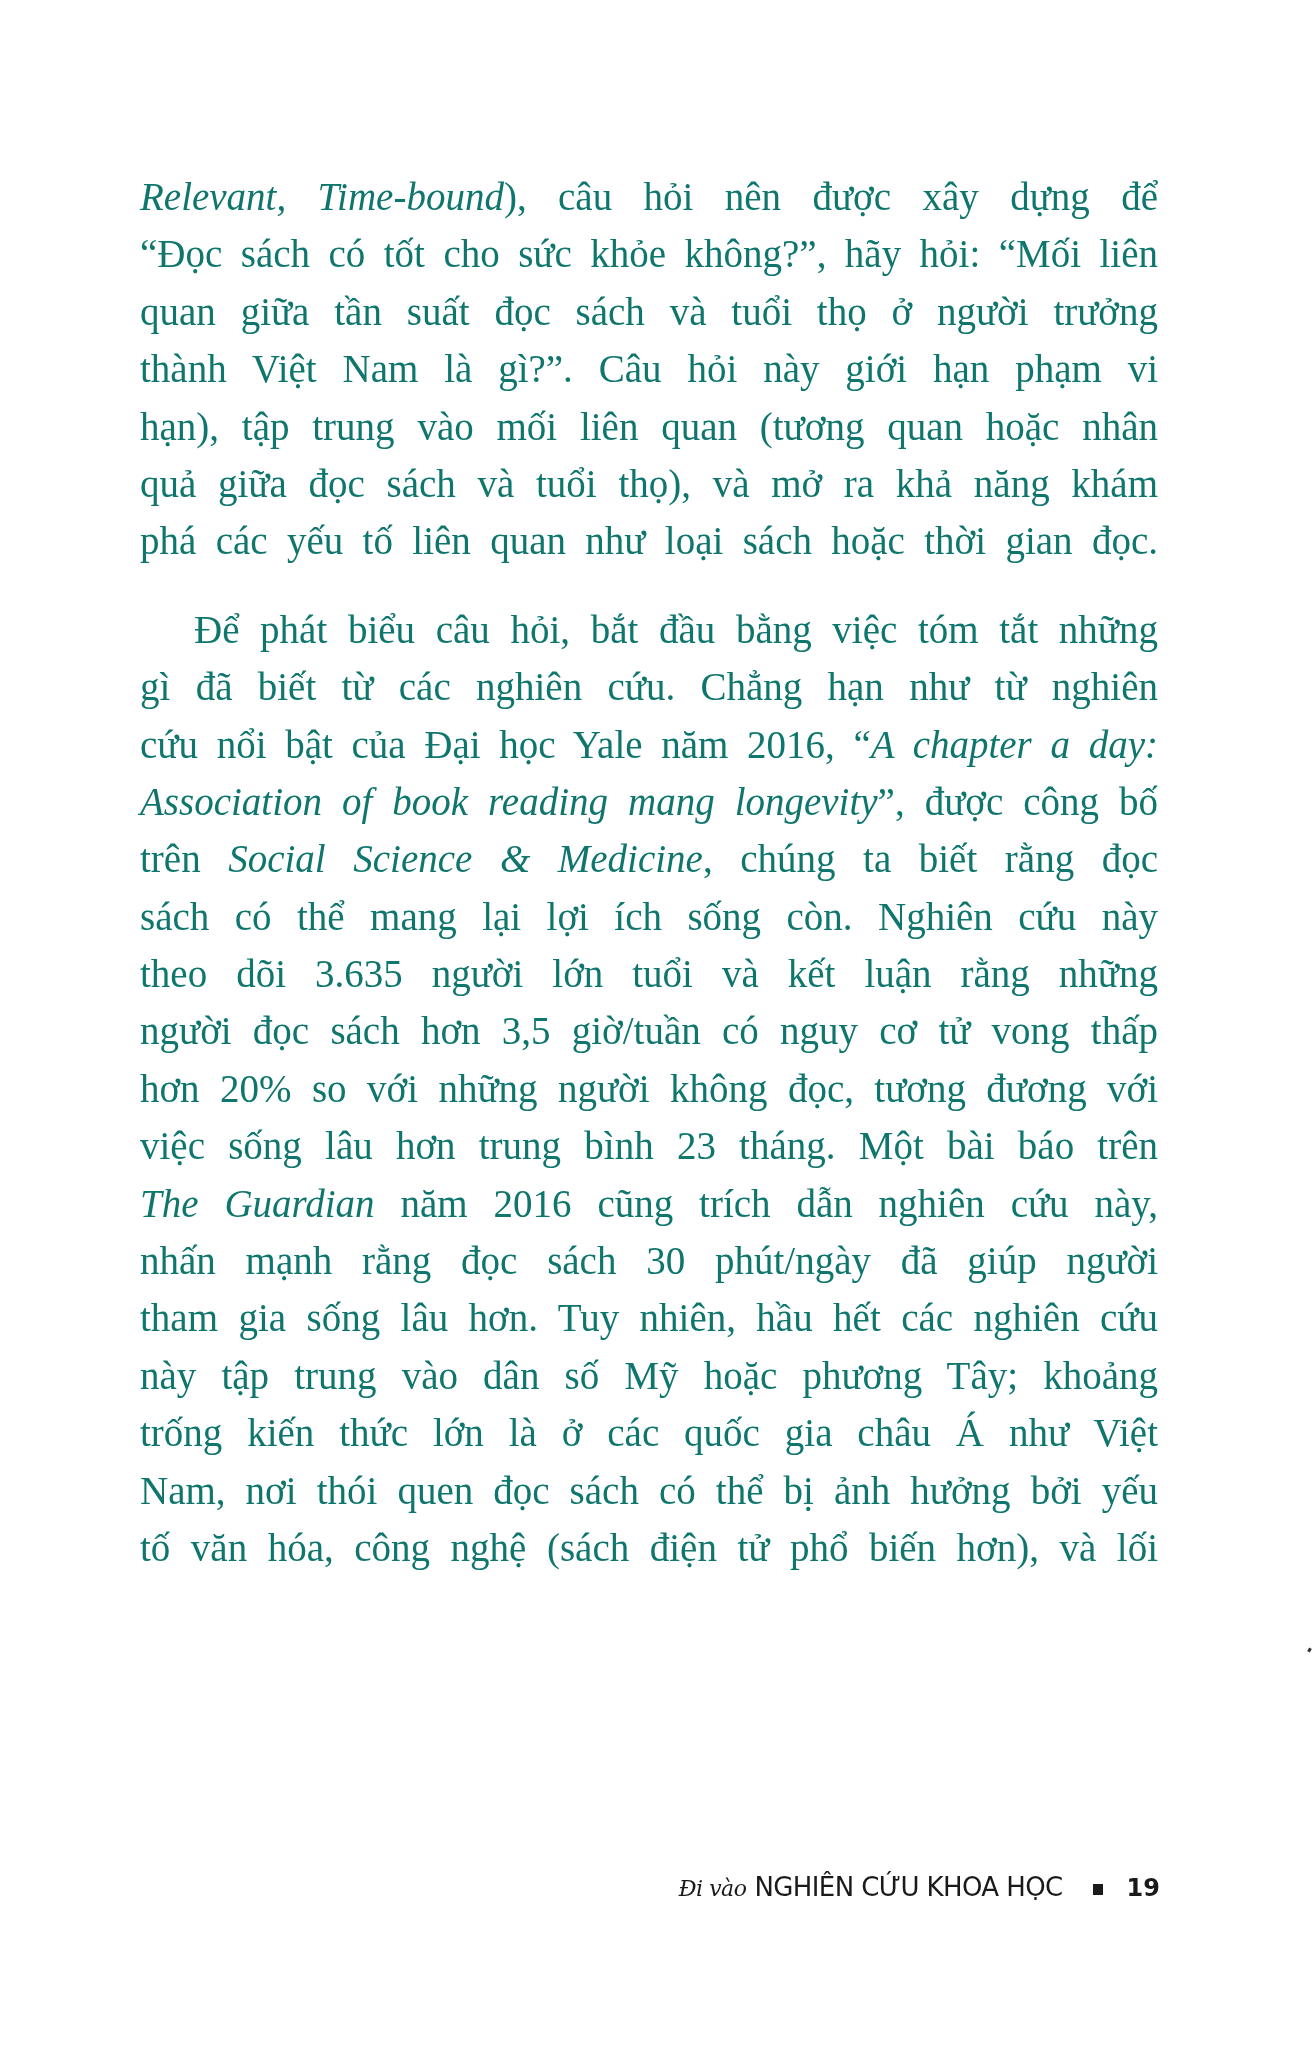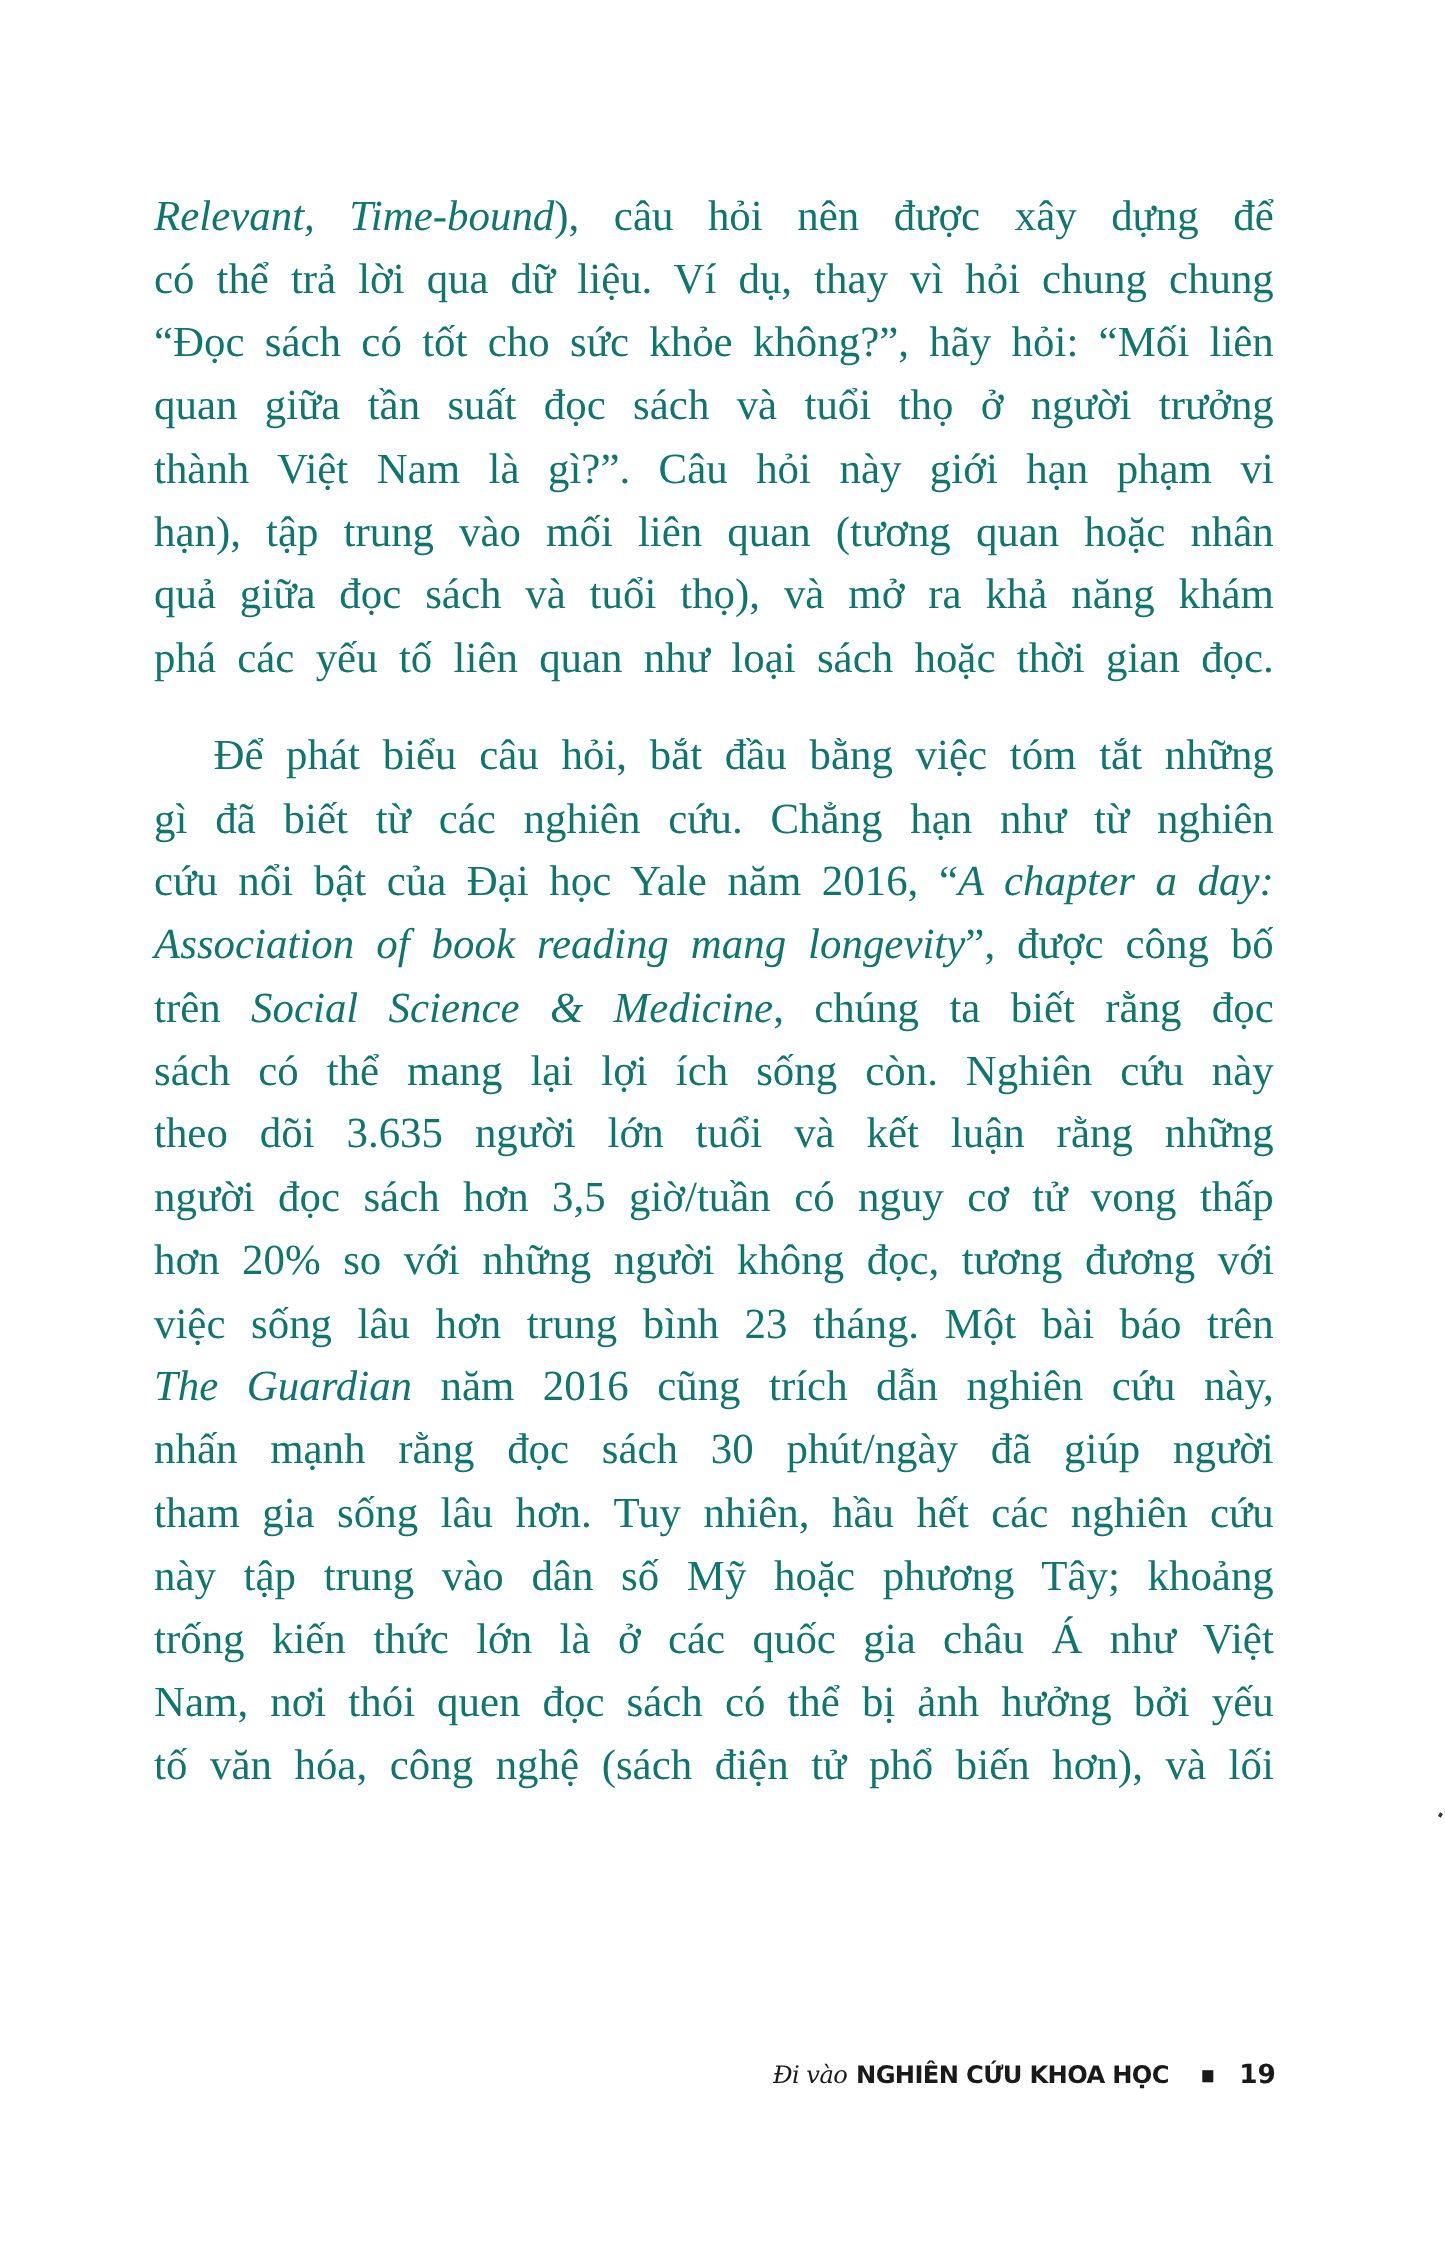--- a/index.html
+++ b/index.html
@@ -59,22 +59,22 @@
     }
     .footer-script {
       font-family: "DejaVu Serif", "Liberation Serif", serif;
       font-style: italic;
       font-size: 22px;
       margin-right: 8px;
       letter-spacing: -0.5px;
     }
     .footer-title {
       font-family: "DejaVu Sans", "Liberation Sans", sans-serif;
-      font-weight: bold;
-      font-size: 22px;
+      font-weight: normal;
+      font-size: 26px;
       letter-spacing: -0.6px;
     }
     .footer-square {
       display: inline-block;
       width: 10px;
       height: 11px;
       background: #1a1a1a;
       margin: 0 24px 0 30px;
       position: relative;
       top: -1px;
@@ -94,21 +94,20 @@
       transform: rotate(30deg);
     }
   </style>
 </head>
 <body>
 
 <div class="page">
   <div class="text-block" id="text-block">
       <div class="paragraph">
         <span class="line"><span class="it">Relevant, Time-bound</span><span>), câu hỏi nên được xây dựng để</span></span>
-        <span class="line"><span>có thể trả lời qua dữ liệu. Ví dụ, thay vì hỏi chung chung</span></span>
         <span class="line"><span>“Đọc sách có tốt cho sức khỏe không?”, hãy hỏi: “Mối liên</span></span>
         <span class="line"><span>quan giữa tần suất đọc sách và tuổi thọ ở người trưởng</span></span>
         <span class="line"><span>thành Việt Nam là gì?”. Câu hỏi này giới hạn phạm vi</span></span>
         <span class="line"><span>hạn), tập trung vào mối liên quan (tương quan hoặc nhân</span></span>
         <span class="line"><span>quả giữa đọc sách và tuổi thọ), và mở ra khả năng khám</span></span>
         <span class="line"><span>phá các yếu tố liên quan như loại sách hoặc thời gian đọc.</span></span>
       </div>
       <div class="para-gap"></div>
       <div class="paragraph">
         <span class="line indent"><span>Để phát biểu câu hỏi, bắt đầu bằng việc tóm tắt những</span></span>

